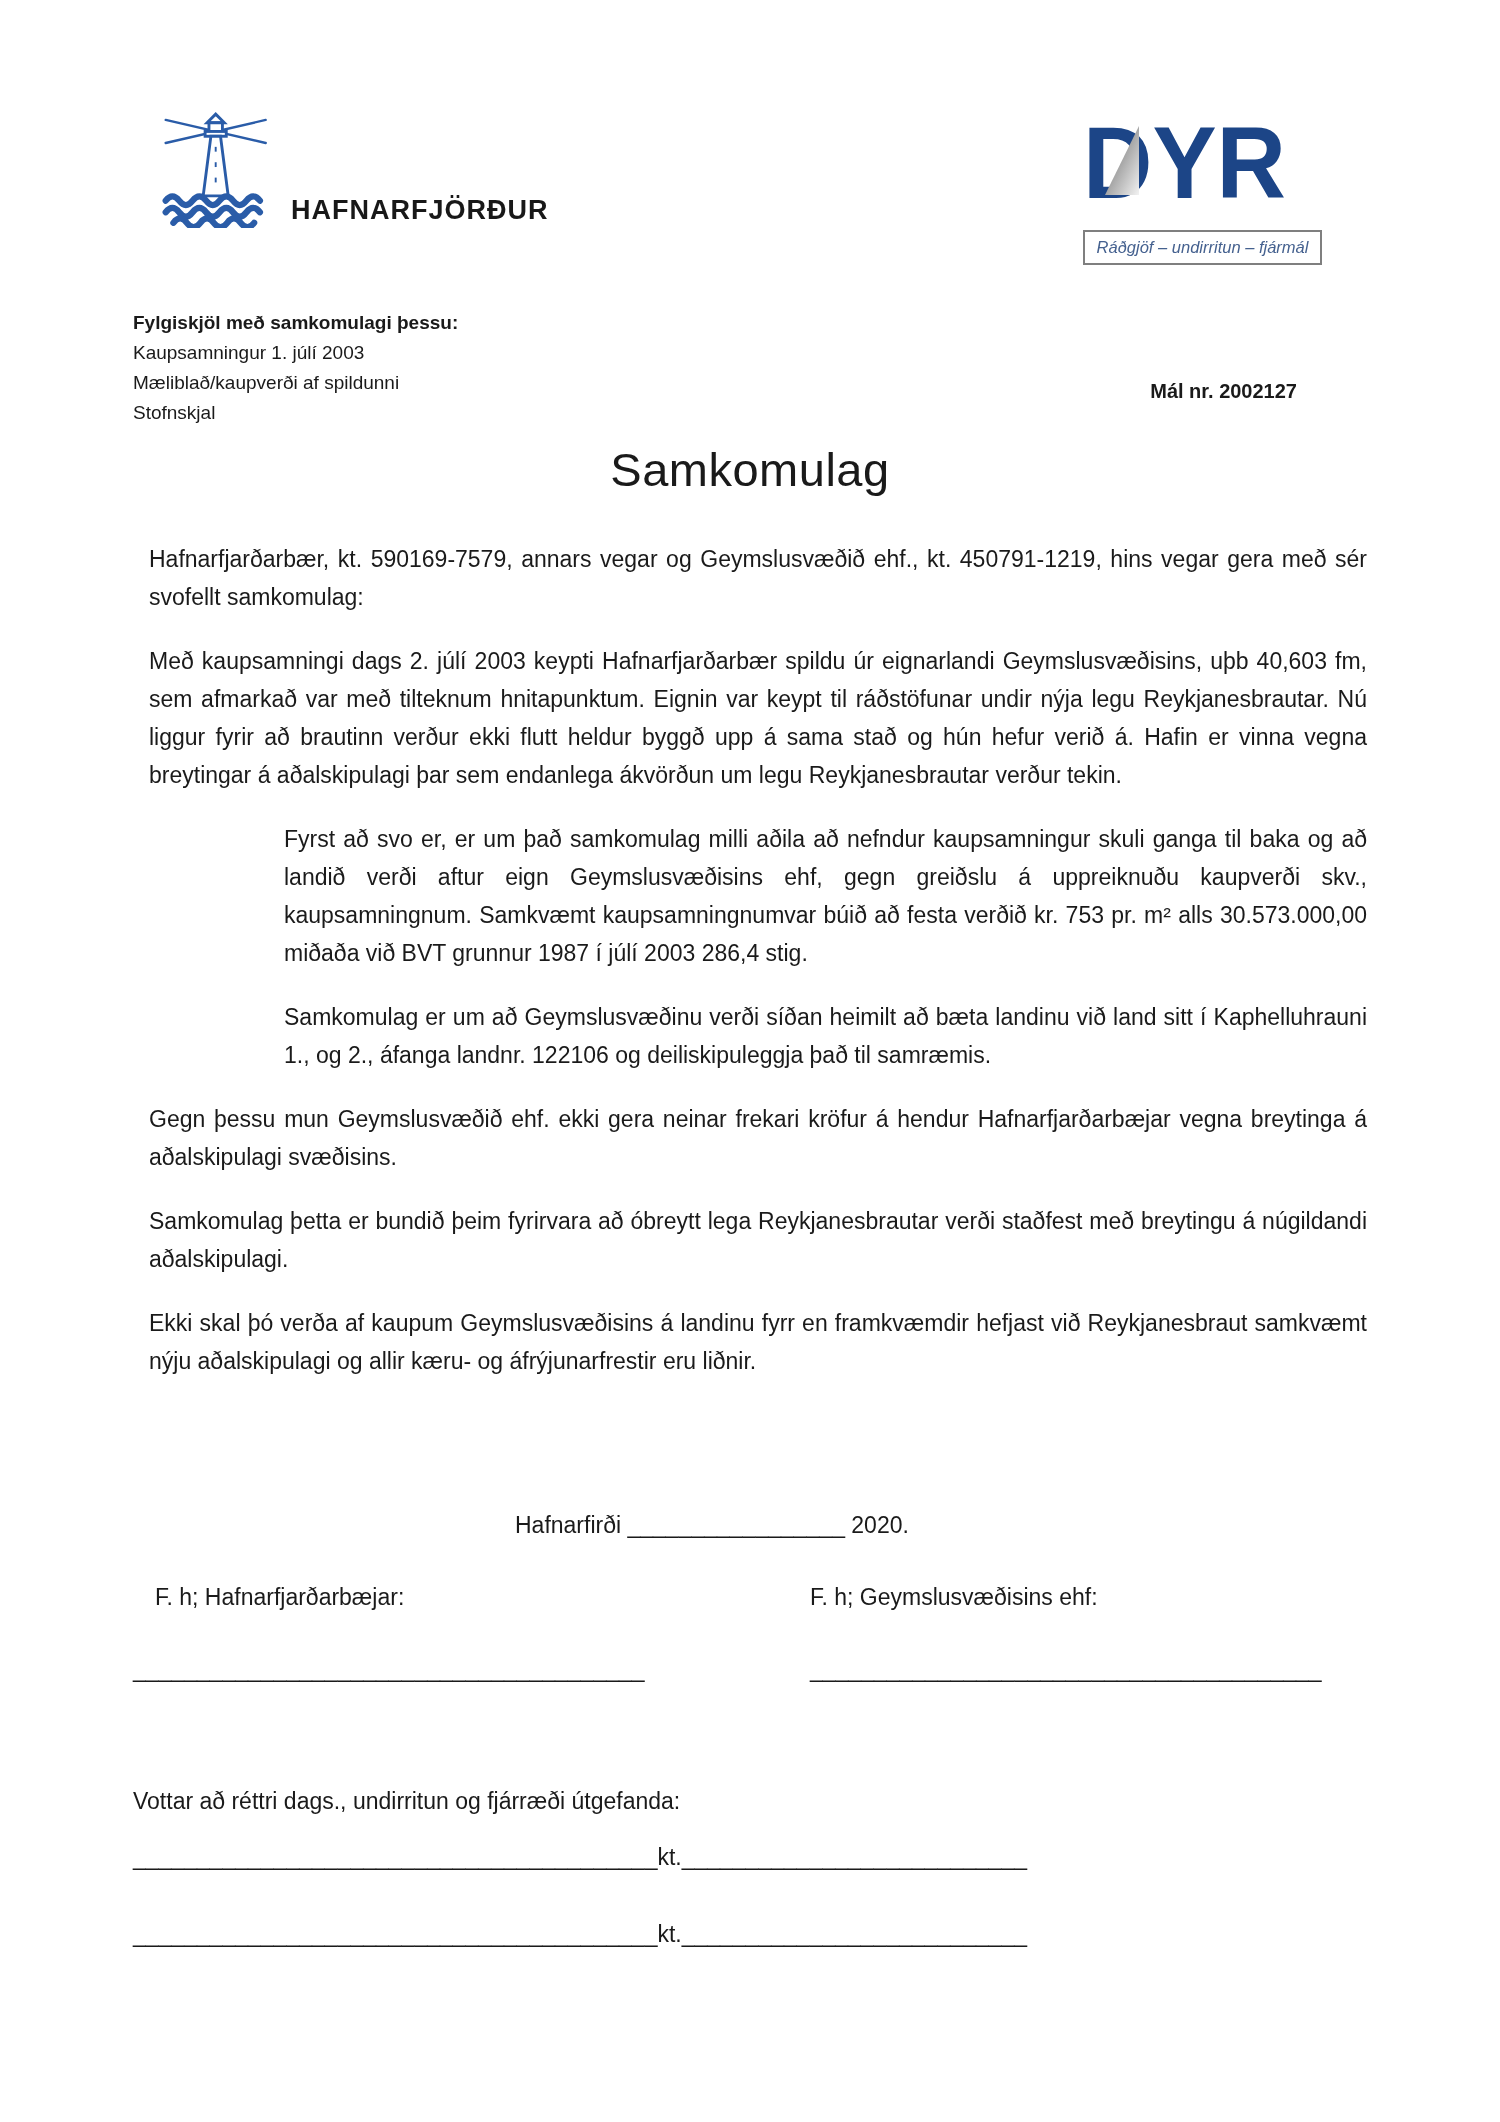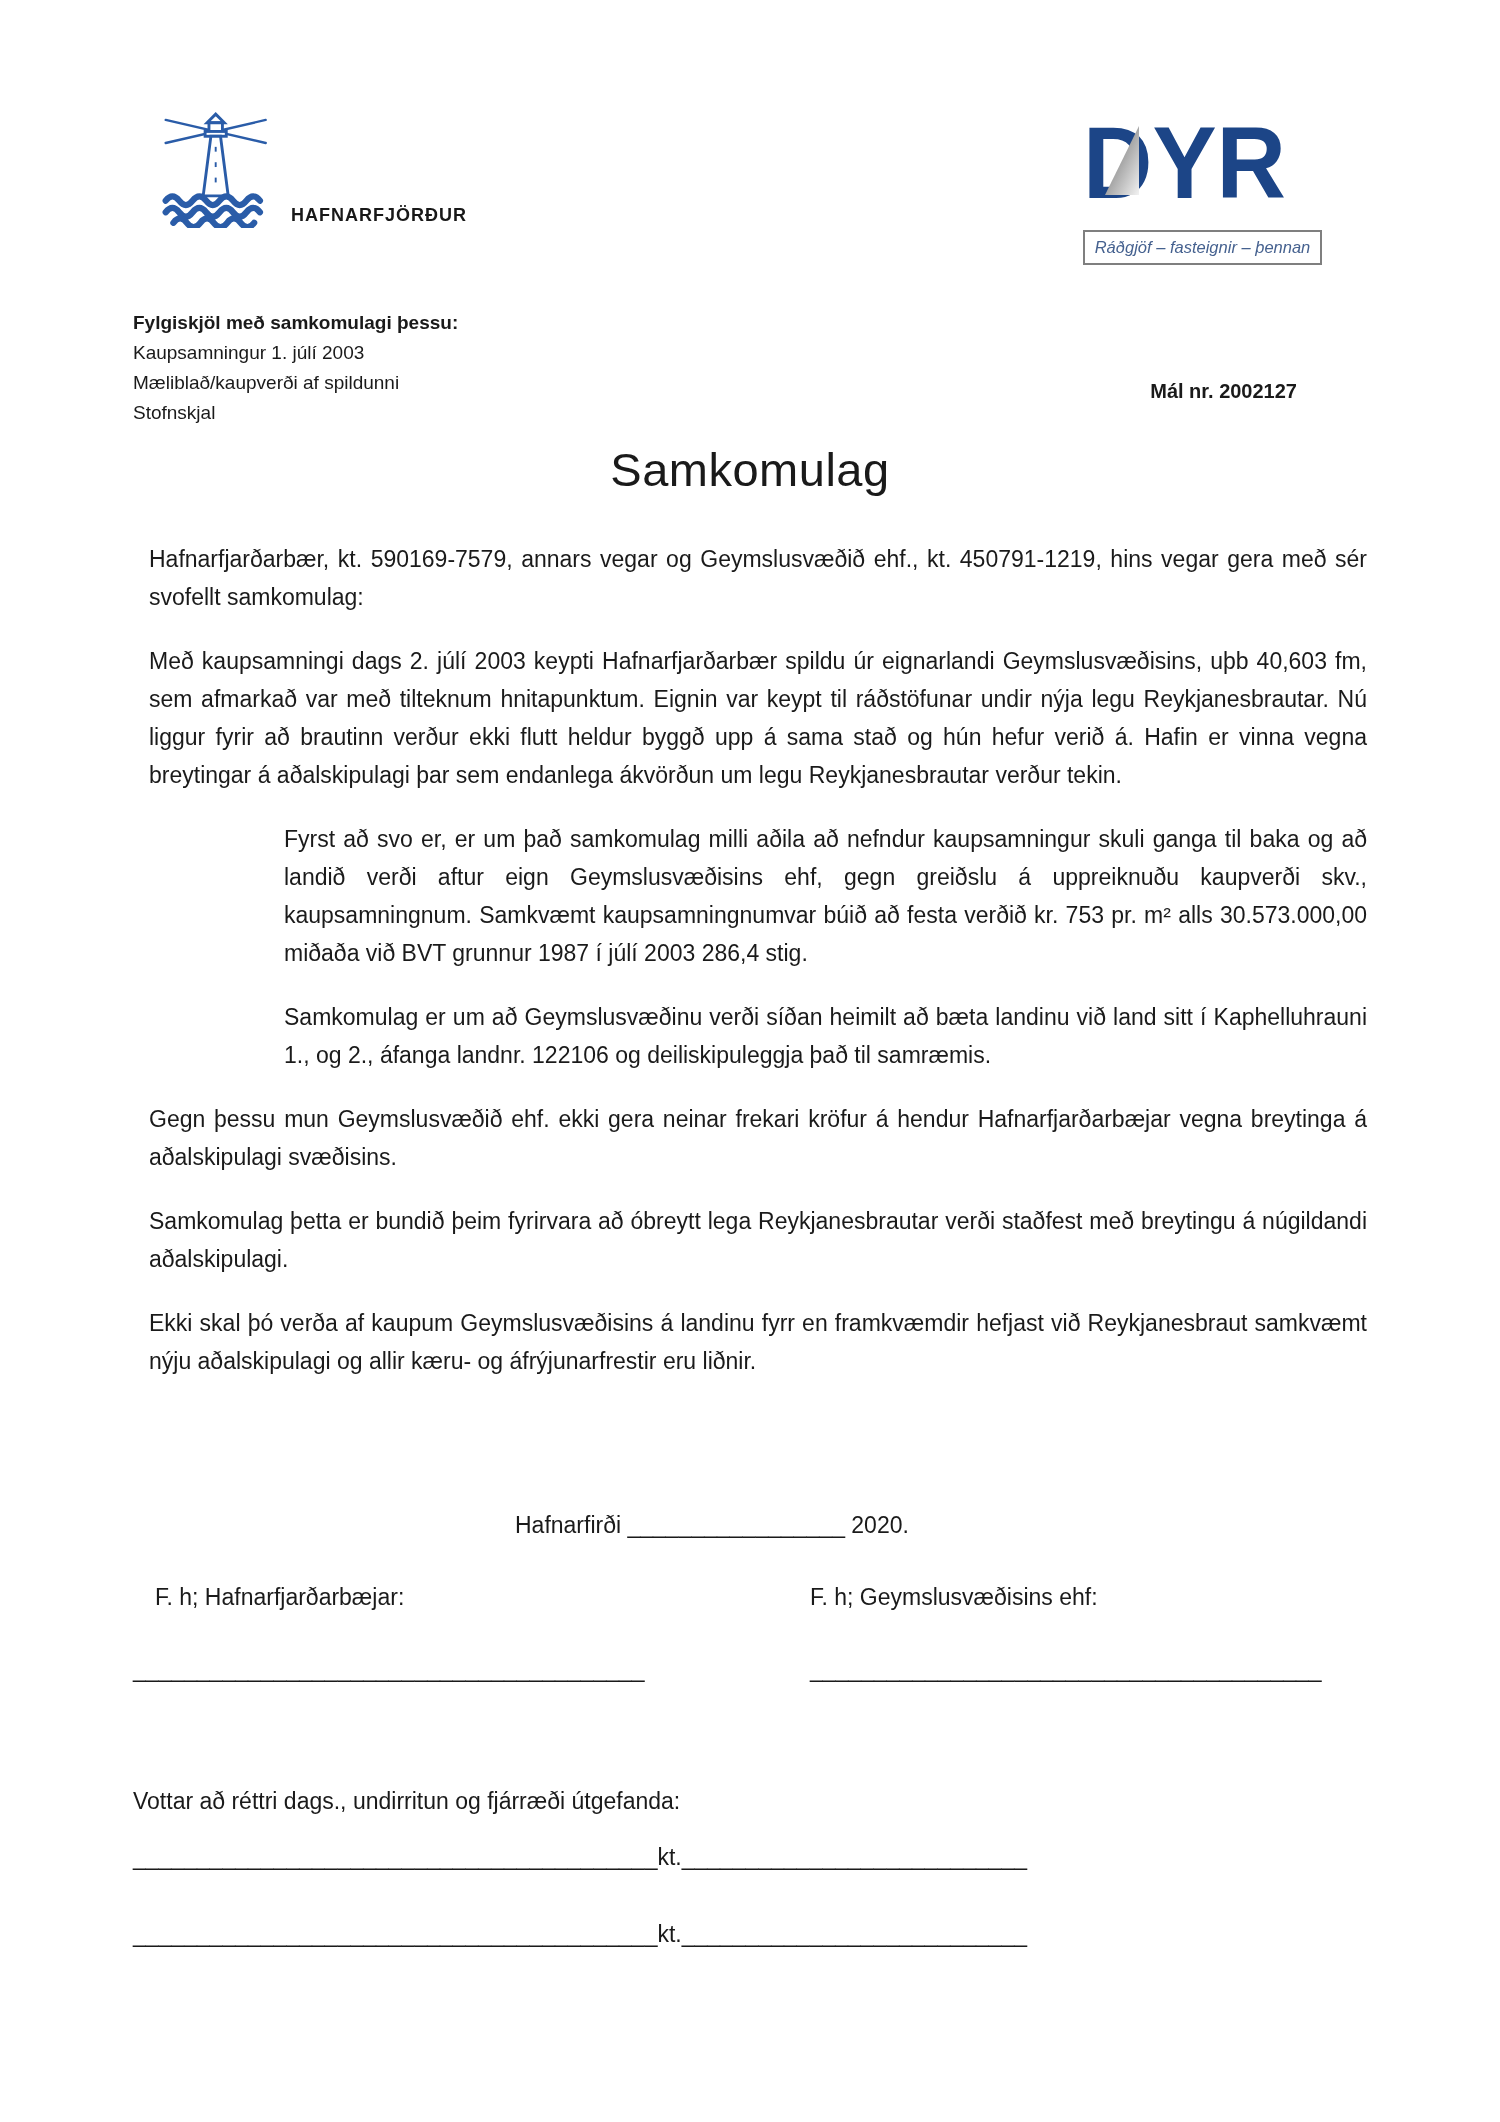--- a/index.html
+++ b/index.html
@@ -12,21 +12,21 @@
     color:#1a1a1a;
     overflow:hidden;
   }
 
   
   .logo-hfj {
     position:absolute; left:158px; top:108px;
     display:flex; align-items:flex-end; gap:8px;
   }
   .logo-hfj .wordmark {
-    font-size:18px; font-weight:bold; letter-spacing:1px;
+    font-size:27px; font-weight:bold; letter-spacing:1px;
     color:#181818; padding-bottom:6px; white-space:nowrap;
   }
   .logo-dyr { position:absolute; left:1083px; top:110px; width:239px; }
   .logo-dyr .tagline-box {
     margin-top:14px;
     border:2px solid #7f7f7f;
     padding:6px 4px;
     text-align:center;
     font-style:italic;
     font-size:16.5px;
@@ -111,21 +111,21 @@
           <linearGradient id="dyrGrad" x1="0" y1="0" x2="1" y2="1">
             <stop offset="0" stop-color="#5a5a5a"></stop>
             <stop offset="1" stop-color="#f2f2f2"></stop>
           </linearGradient>
         </defs>
         <text x="0" y="88" font-family="Liberation Sans, sans-serif" font-size="102" font-weight="bold" fill="#1c4587" textLength="203" lengthAdjust="spacingAndGlyphs">DYR</text>
         <polygon points="56,16 56,85 22,85" fill="url(#dyrGrad)"></polygon>
       </svg>
     </span>
     <div class="tagline-box">
-      <span>Ráðgjöf – fasteignir – þennan</span>
+      <span>Ráðgjöf – undirritun – fjármál</span>
     </div>
   </div>
 
   <div class="attachments">
     <div class="label">Fylgiskjöl með samkomulagi þessu:</div>
     <div>Kaupsamningur 1. júlí 2003</div>
     <div>Mæliblað/kaupverði af spildunni</div>
     <div>Stofnskjal</div>
   </div>
 

